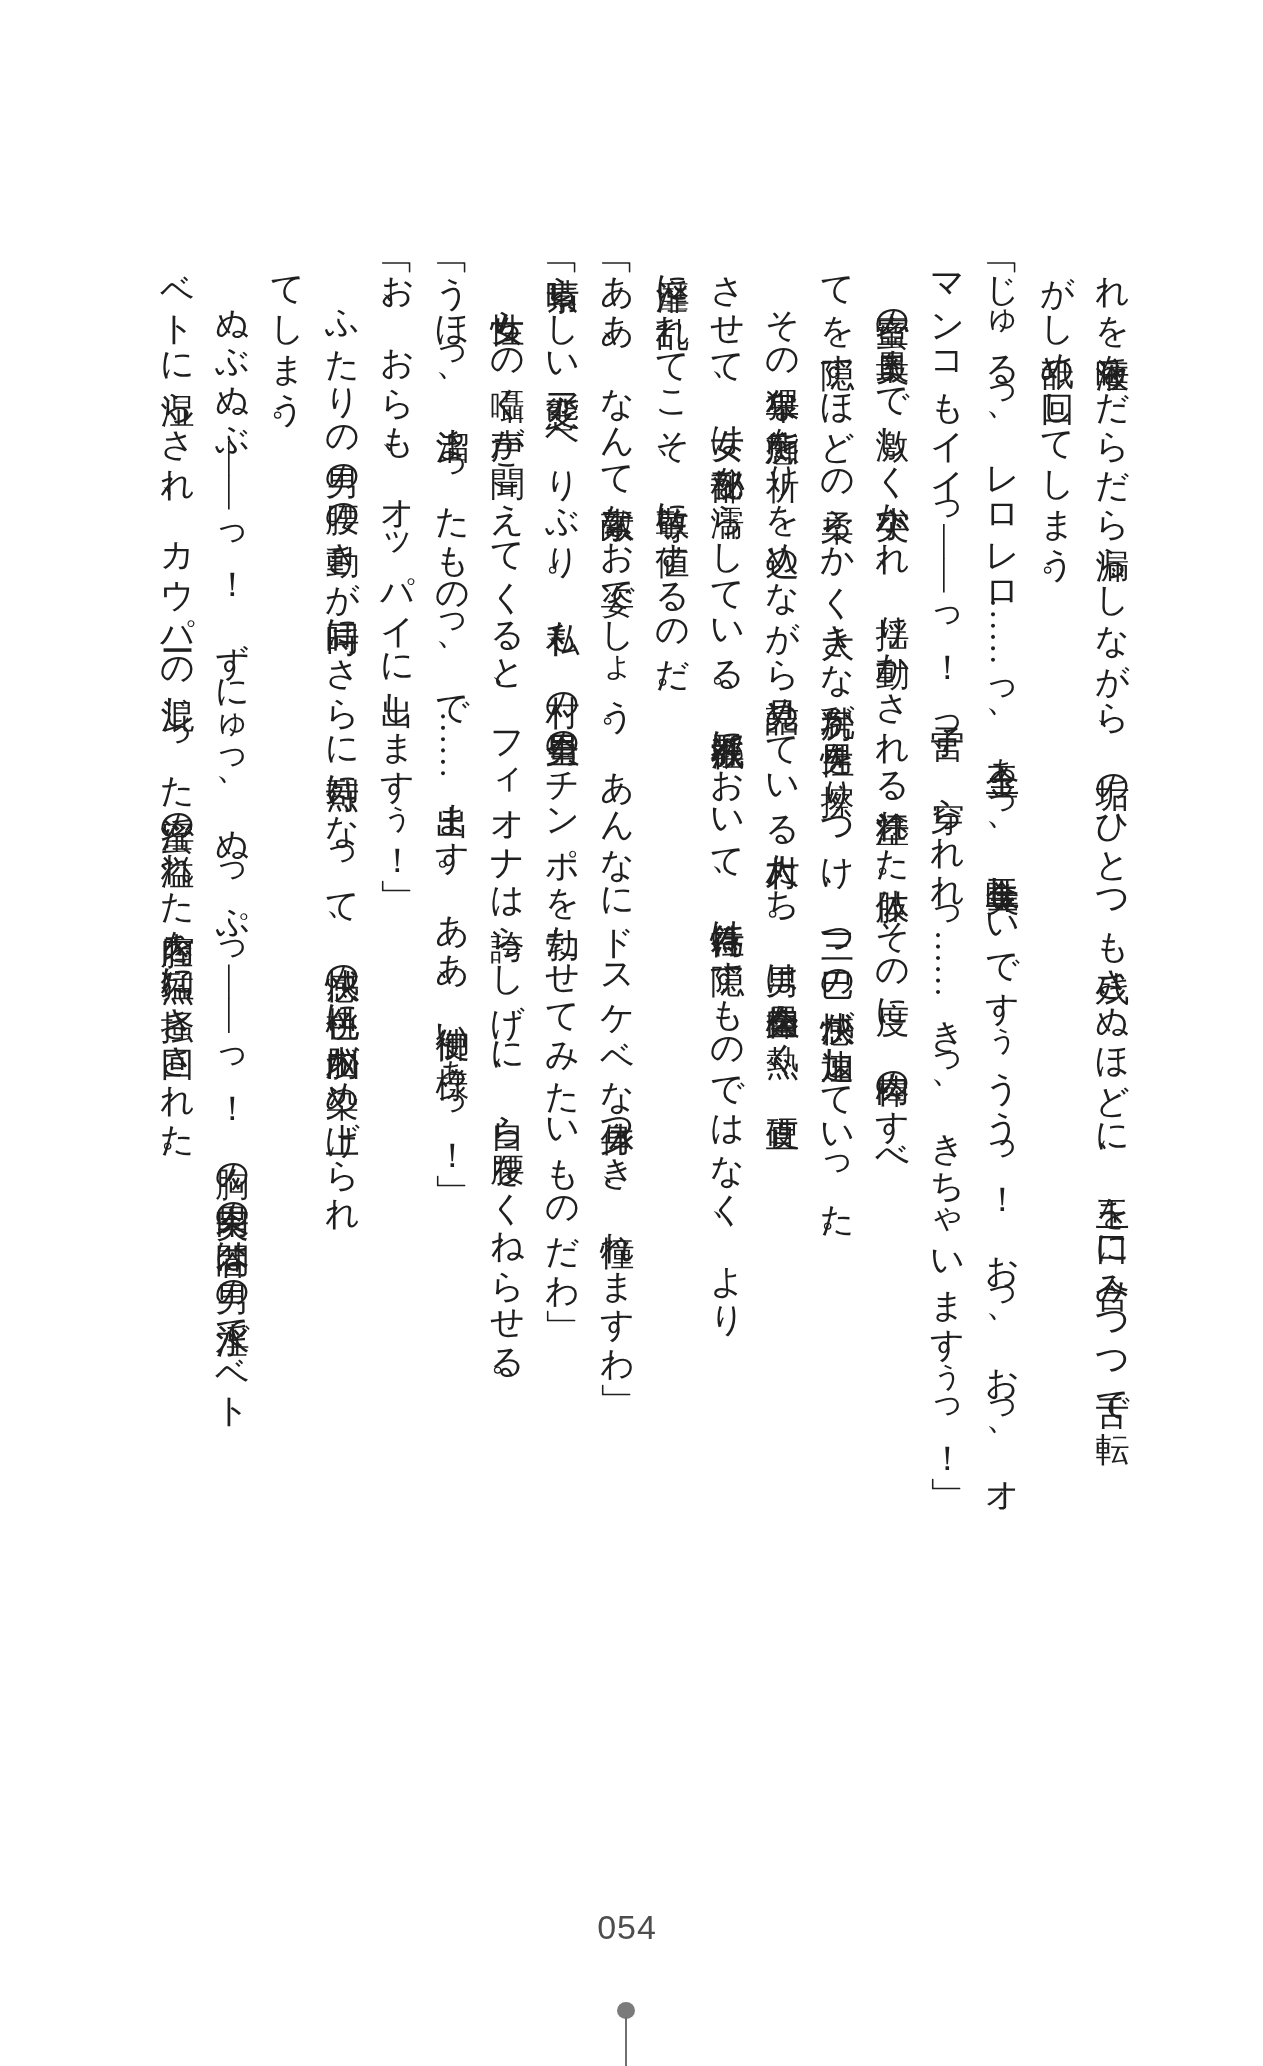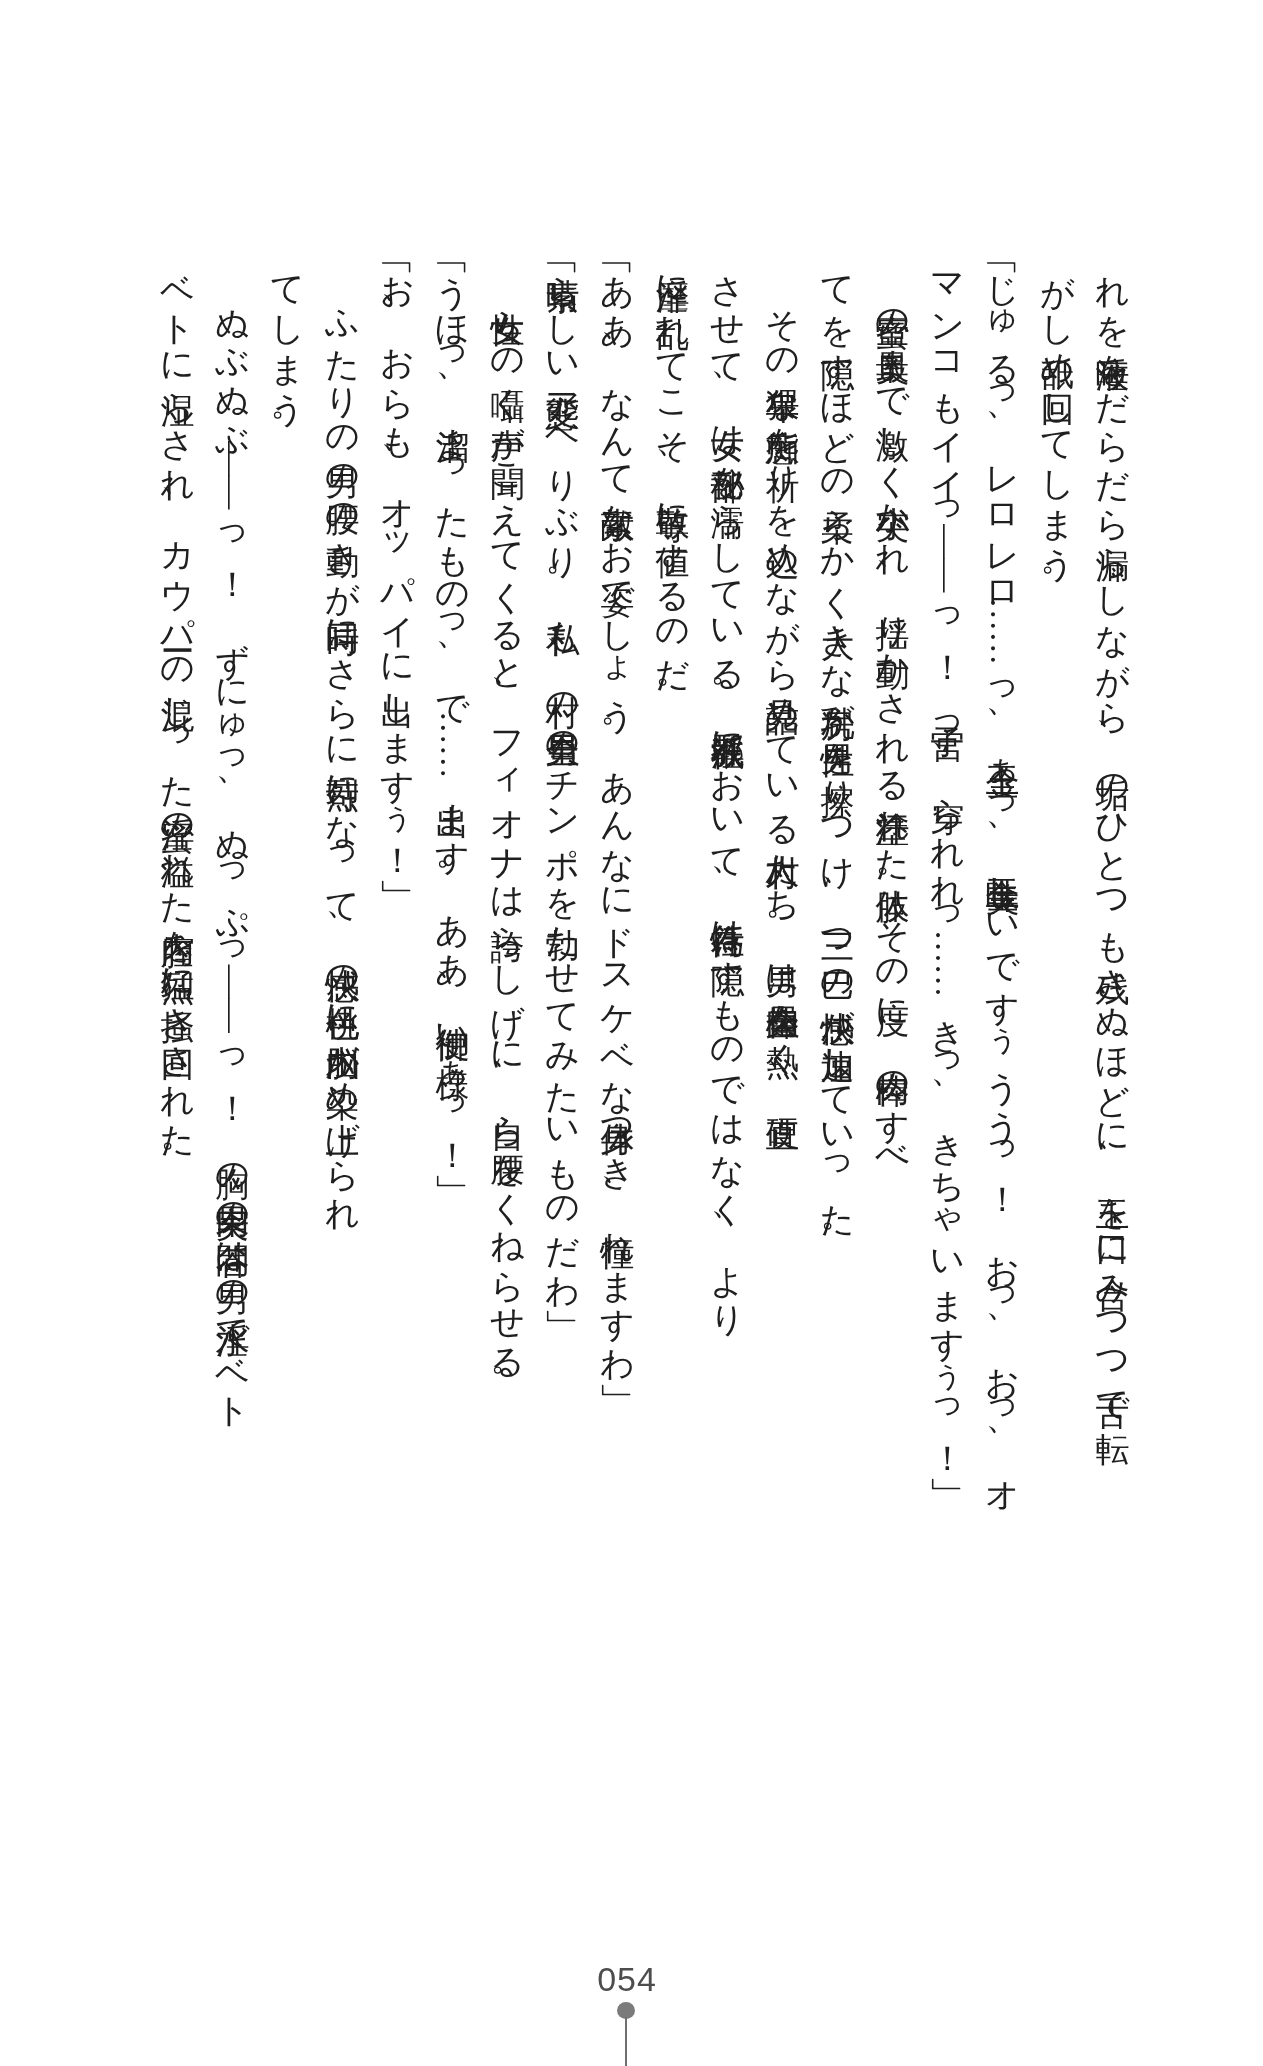--- a/index.html
+++ b/index.html
@@ -28,21 +28,21 @@
     letter-spacing: 0;
   }
   .text-block p {
     margin: 0;
     padding: 0;
     line-height: 55px;
     white-space: nowrap;
   }
   .footer-page-number {
     position: absolute;
-    top: 1960px;
+    top: 1908px;
     left: 562px;
     width: 130px;
     text-align: center;
     font-family: "Liberation Sans", "DejaVu Sans", sans-serif;
     font-size: 34px;
     font-weight: 300;
     color: #4d4d4d;
     letter-spacing: 1px;
   }
   .footer-dot {

